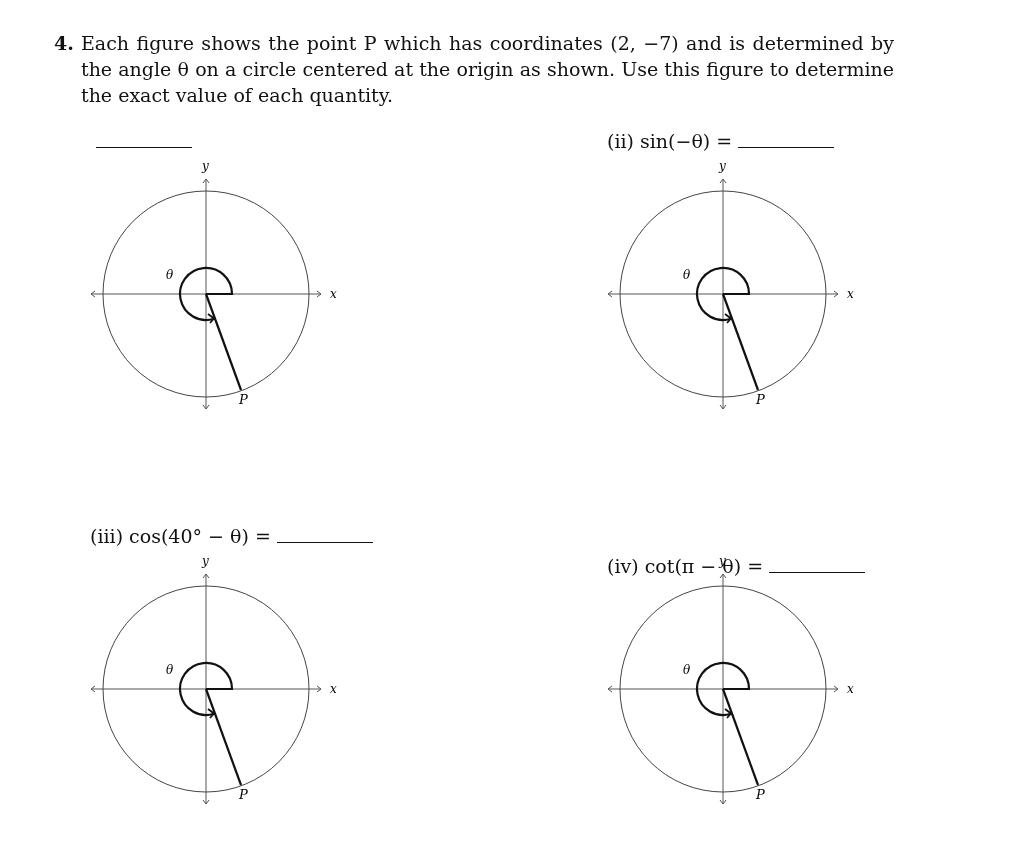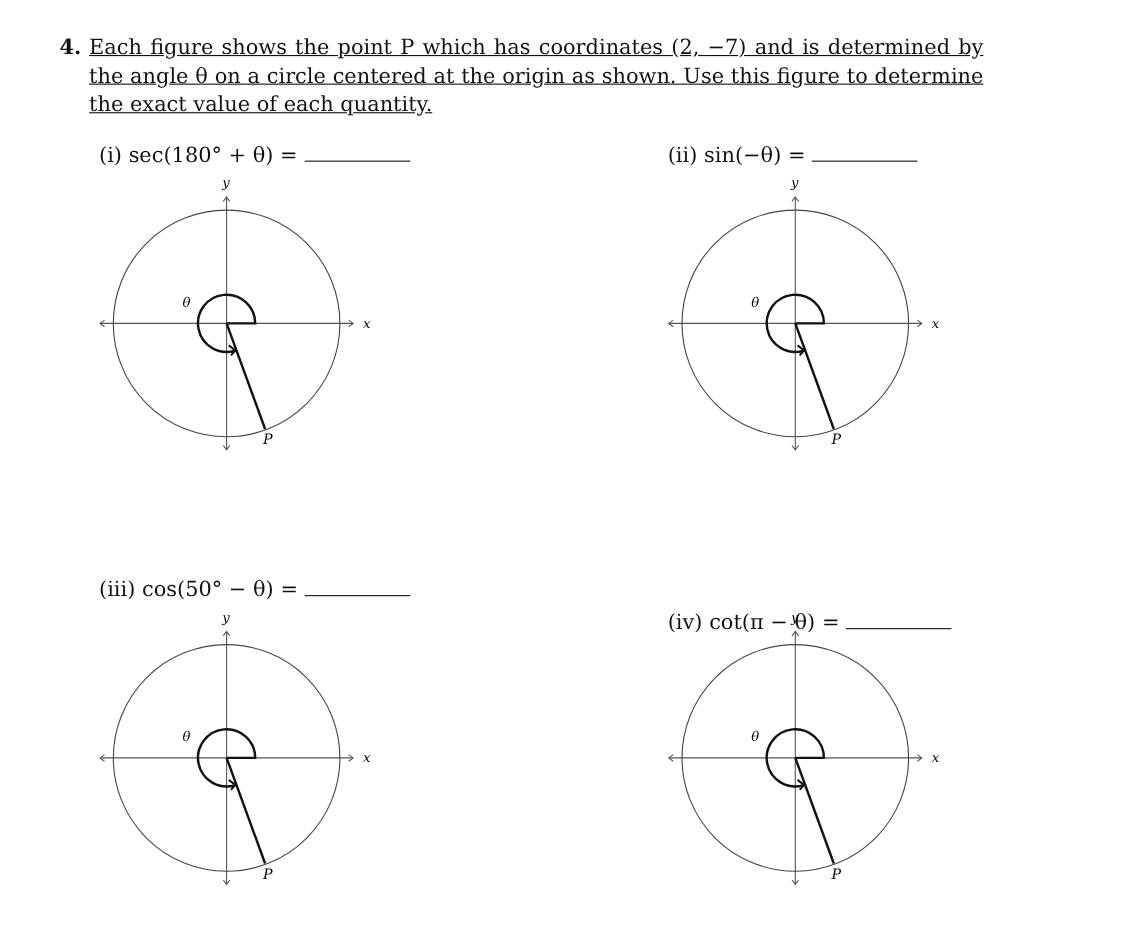--- a/index.html
+++ b/index.html
@@ -1,40 +1,40 @@
 <!DOCTYPE html>
 <html><head>
 <meta charset="utf-8">
 <style>
   html, body { margin:0; padding:0; background:#ffffff; }
   body { width:1024px; height:865px; position:relative; overflow:hidden;
          font-family:"DejaVu Serif","Liberation Serif",serif; color:#111; }
   .problem { position:absolute; left:54px; top:30px; width:840px; font-size:19px; line-height:26px; }
   .problem .num { font-weight:bold; position:absolute; left:0; top:0; }
-  .problem .text { margin-left:27px; text-align:justify;text-decoration:underline; }
+  .problem .text { margin-left:27px; text-align:justify; }
   .part { position:absolute; width:320px; height:300px; }
   .part .label { position:absolute; left:0; top:0; font-size:19px; white-space:nowrap; }
   .part .blank { display:inline-block; width:96px; border-bottom:1.3px solid #111; margin-left:6px; vertical-align:baseline; height:14px; }
 </style>
 </head>
 <body>
 
 <div class="problem">
   <span class="num">4.</span>
   <div class="text">Each figure shows the point P which has coordinates (2, −7) and is determined by the angle θ on a circle centered at the origin as shown. Use this figure to determine the exact value of each quantity.</div>
 </div>
 
 <div class="part" style="left:90px; top:130px;">
-  <span class="label"><span>(i) sec(180° + θ) =</span><span class="blank"></span></span>
+  <span class="label"><span class="blank"></span></span>
 </div>
 <div class="part" style="left:607px; top:130px;">
   <span class="label"><span>(ii) sin(−θ) =</span><span class="blank"></span></span>
 </div>
 <div class="part" style="left:90px; top:525px;">
-  <span class="label"><span>(iii) cos(50° − θ) =</span><span class="blank"></span></span>
+  <span class="label"><span>(iii) cos(40° − θ) =</span><span class="blank"></span></span>
 </div>
 <div class="part" style="left:607px; top:555px;">
   <span class="label"><span>(iv) cot(π − θ) =</span><span class="blank"></span></span>
 </div>
 
 <svg width="1024" height="865" style="position:absolute;left:0;top:0;pointer-events:none;">
   <defs>
     <g id="unit-fig">
 
       <line x1="-115" y1="0" x2="115" y2="0" stroke="#555" stroke-width="1"></line>

